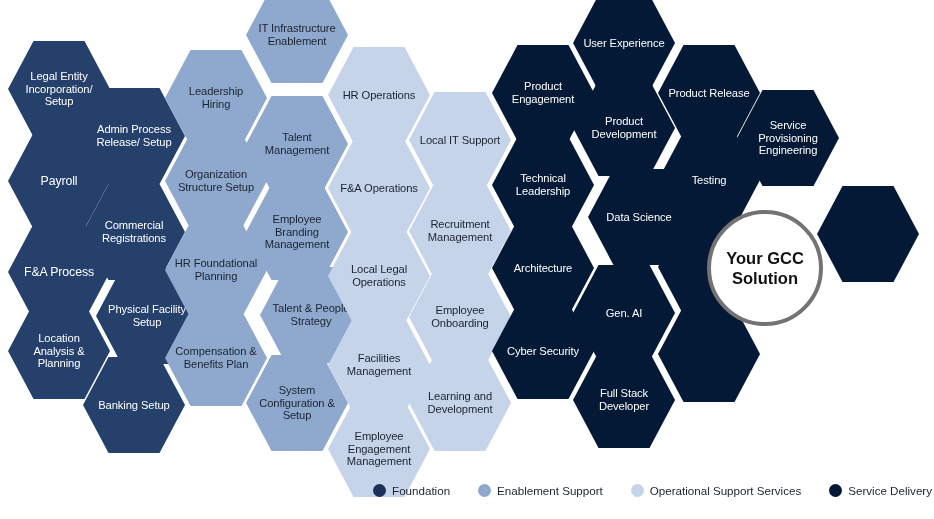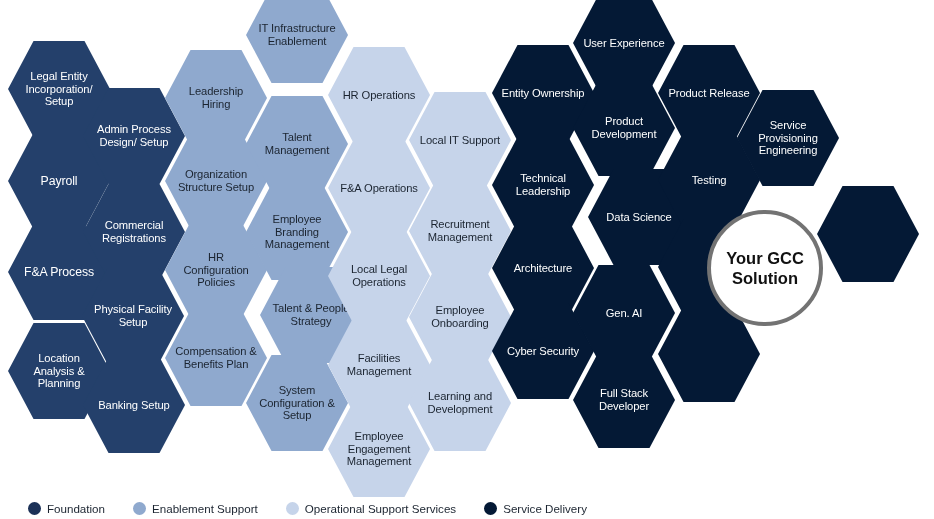--- a/index.html
+++ b/index.html
@@ -46,22 +46,23 @@
     font-weight:bold;
     font-size:16.5px;
     color:#111111;
     line-height:1.22;
     z-index:30;
   }
 
   
   .legend{
     position:absolute;
-    left:0;bottom:4px;width:934px;
+    left:0;bottom:22px;width:934px;
     display:flex;
+    justify-content:flex-end;
     align-items:center;
     padding-right:2px;
     box-sizing:border-box;
   }
   .legend-item{
     display:flex;align-items:center;
     margin-left:28px;
     font-size:11.6px;
     color:#1b2430;
     white-space:nowrap;
@@ -78,43 +79,43 @@
   <div id="hex-layer">
       <div class="hex c-foundation fs11" style="left: 8px; top: 41px;">
         <span>Legal Entity Incorporation/ Setup</span>
       </div>
       <div class="hex c-foundation fs12" style="left: 8px; top: 133px;">
         <span>Payroll</span>
       </div>
       <div class="hex c-foundation fs12" style="left: 8px; top: 224px;">
         <span>F&amp;A Process</span>
       </div>
-      <div class="hex c-foundation fs11" style="left: 8px; top: 323px;">
+      <div class="hex c-foundation fs11" style="left: 8px; top: 303px;">
         <span>Location Analysis &amp; Planning</span>
       </div>
       <div class="hex c-foundation fs11" style="left: 83px; top: 88px;">
-        <span>Admin Process Design/ Setup</span>
+        <span>Admin Process Release/ Setup</span>
       </div>
       <div class="hex c-foundation fs11" style="left: 83px; top: 184px;">
         <span>Commercial Registrations</span>
       </div>
-      <div class="hex c-foundation fs11" style="left: 82px; top: 268px;">
+      <div class="hex c-foundation fs11" style="left: 96px; top: 268px;">
         <span>Physical Facility Setup</span>
       </div>
       <div class="hex c-foundation fs11" style="left: 83px; top: 357px;">
         <span>Banking Setup</span>
       </div>
       <div class="hex c-enablement fs11" style="left: 165px; top: 50px;">
         <span>Leadership Hiring</span>
       </div>
       <div class="hex c-enablement fs11" style="left: 165px; top: 133px;">
         <span>Organization Structure Setup</span>
       </div>
       <div class="hex c-enablement fs11" style="left: 165px; top: 222px;">
-        <span>HR Configuration Policies</span>
+        <span>HR Foundational Planning</span>
       </div>
       <div class="hex c-enablement fs11" style="left: 165px; top: 310px;">
         <span>Compensation &amp; Benefits Plan</span>
       </div>
       <div class="hex c-enablement fs11" style="left: 246px; top: -13px;">
         <span>IT Infrastructure Enablement</span>
       </div>
       <div class="hex c-enablement fs11" style="left: 246px; top: 96px;">
         <span>Talent Management</span>
       </div>
@@ -148,21 +149,21 @@
       <div class="hex c-operational fs11" style="left: 409px; top: 183px;">
         <span>Recruitment Management</span>
       </div>
       <div class="hex c-operational fs11" style="left: 409px; top: 269px;">
         <span>Employee Onboarding</span>
       </div>
       <div class="hex c-operational fs11" style="left: 409px; top: 355px;">
         <span>Learning and Development</span>
       </div>
       <div class="hex c-delivery fs11" style="left: 492px; top: 45px;">
-        <span>Entity Ownership</span>
+        <span>Product Engagement</span>
       </div>
       <div class="hex c-delivery fs11" style="left: 492px; top: 137px;">
         <span>Technical Leadership</span>
       </div>
       <div class="hex c-delivery fs11" style="left: 492px; top: 220px;">
         <span>Architecture</span>
       </div>
       <div class="hex c-delivery fs11" style="left: 492px; top: 303px;">
         <span>Cyber Security</span>
       </div>

